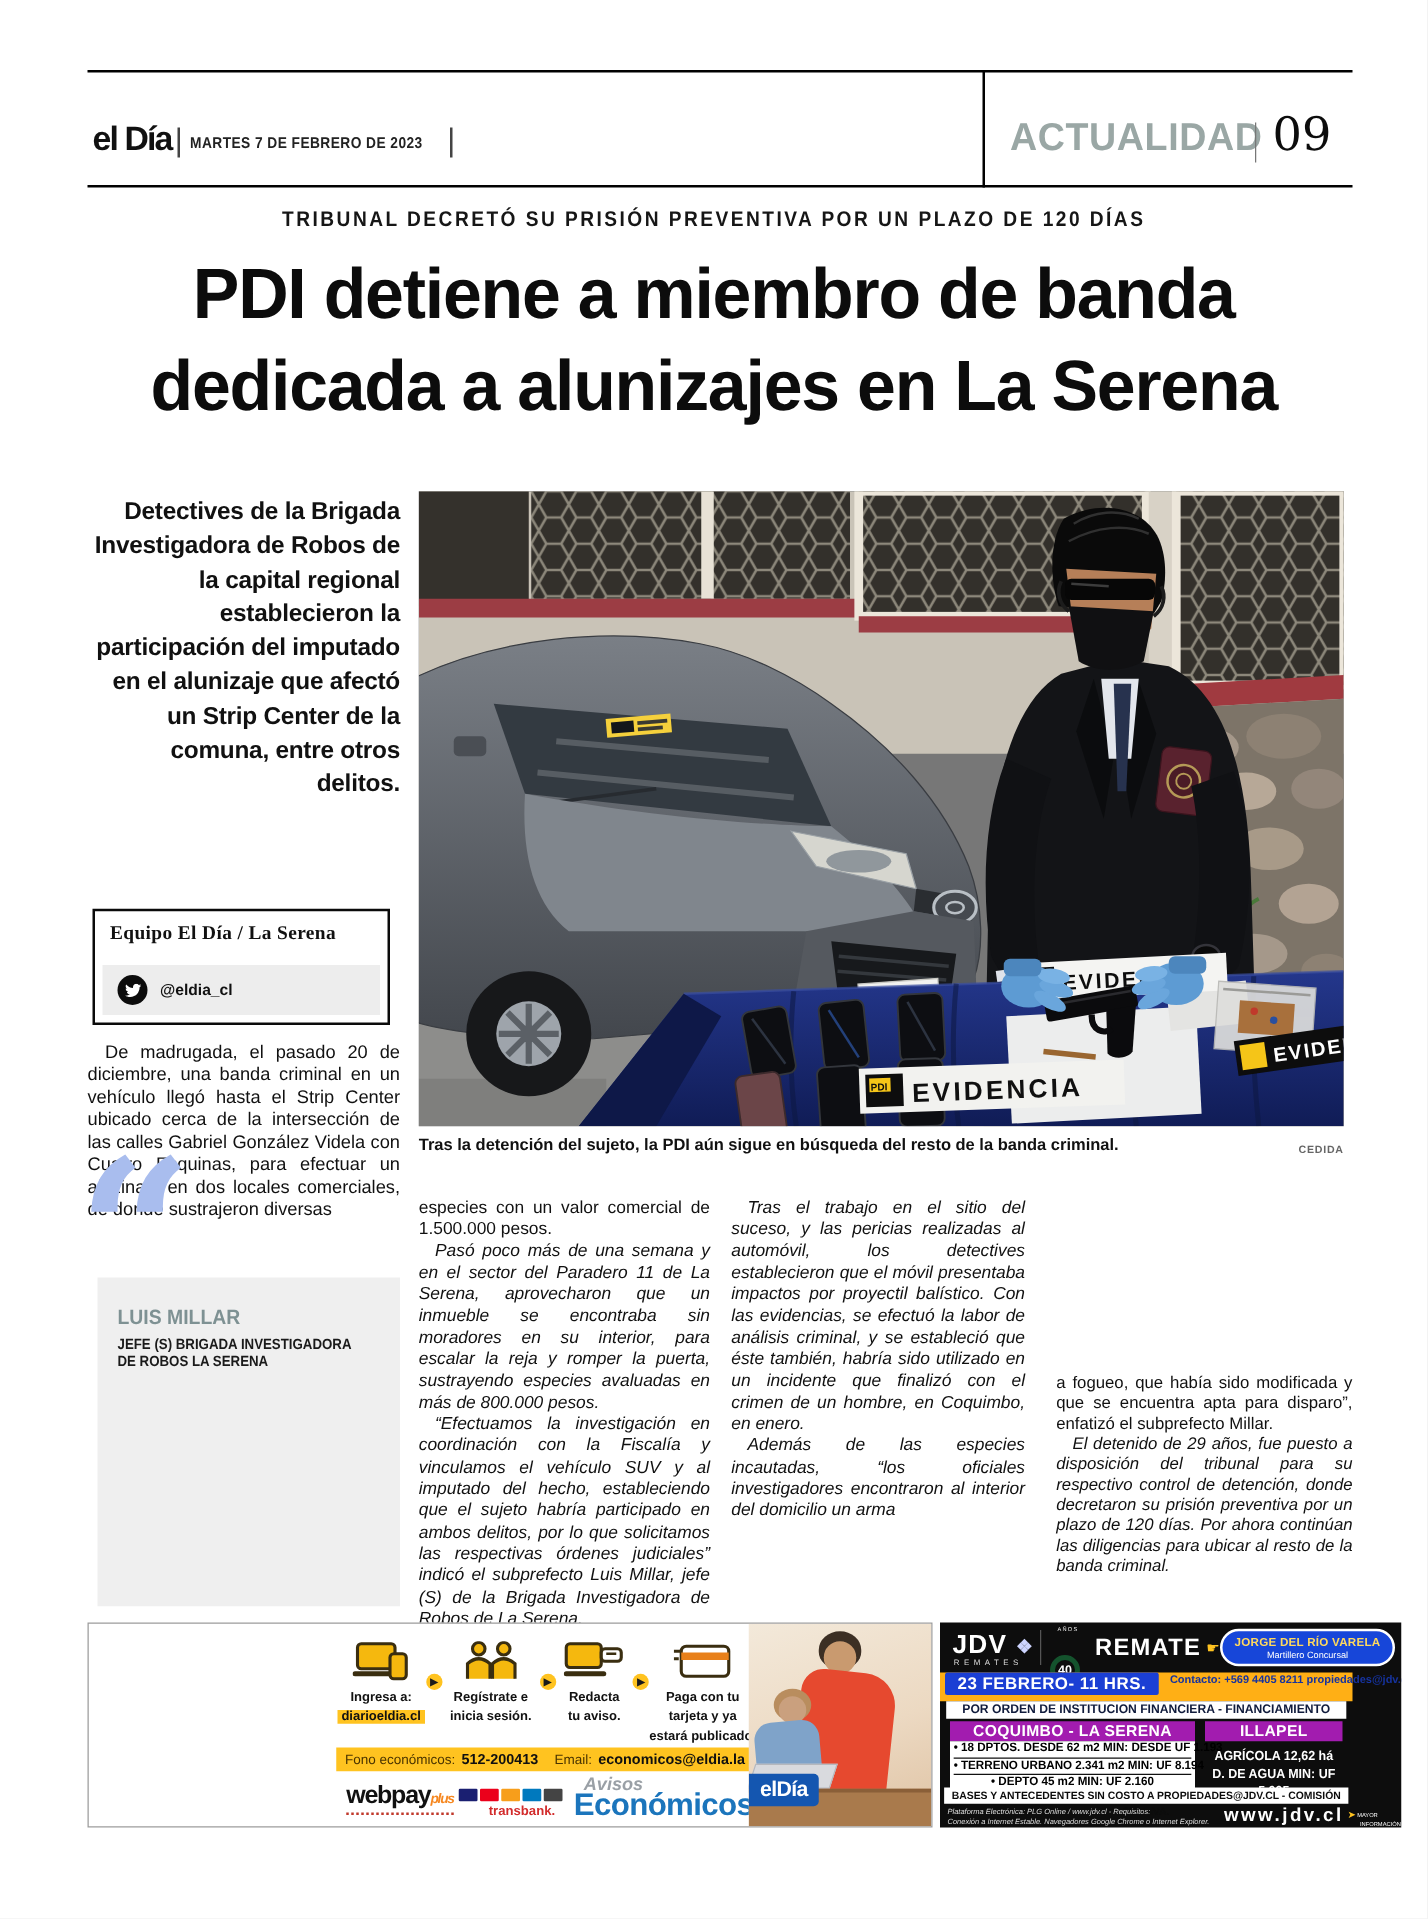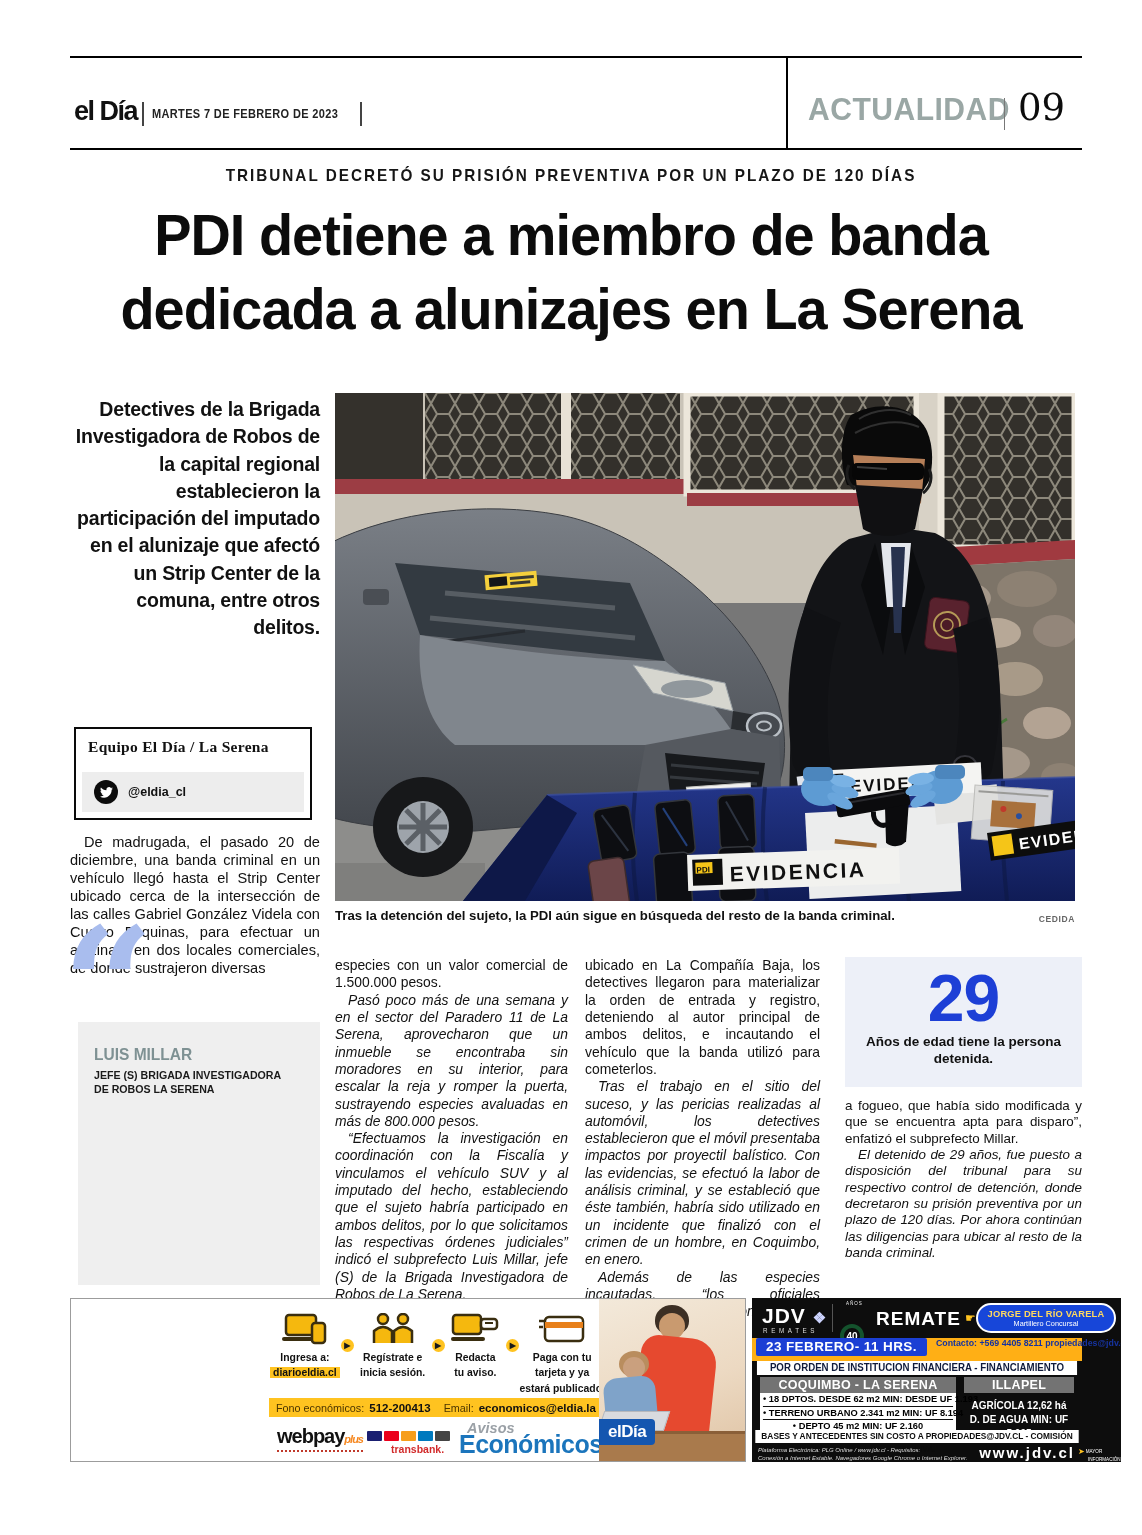--- a/index.html
+++ b/index.html
@@ -112,21 +112,21 @@
   .jr-btn-name{font-size:9.3px;font-weight:900;color:#ffd95e;margin-top:4px;letter-spacing:.2px;}
   .jr-btn-role{font-size:7.3px;color:#fff;}
   .jr-yellow{position:absolute;left:0;top:40px;width:330px;height:23px;background:#ffaf15;display:flex;align-items:flex-start;}
   .jr-date{margin-left:4px;background:#1b3fd4;color:#fff;font-weight:900;font-size:13.5px;padding:1px 10px 2px;
            letter-spacing:.4px;border-radius:2px;white-space:nowrap;}
   .jr-contact{margin-left:9px;color:#16339f;font-weight:800;font-size:8.8px;white-space:nowrap;}
   .jr-order{position:absolute;left:0;top:63px;width:330px;height:14px;background:#fff;color:#101b3c;font-weight:900;
             font-size:10px;text-align:center;line-height:14px;transform:scaleX(.97);}
   .jr-z1{position:absolute;left:8px;top:79px;width:196px;}
   .jr-z2{position:absolute;left:212px;top:79px;width:110px;}
-  .jr-zhdr{background:#737373;color:#fff;font-weight:900;font-size:12.5px;text-align:center;height:16px;line-height:16px;letter-spacing:.3px;}
+  .jr-zhdr{background:#a21caf;color:#fff;font-weight:900;font-size:12.5px;text-align:center;height:16px;line-height:16px;letter-spacing:.3px;}
   .jr-items{background:#fff;color:#000;}
   .jr-item{font-size:9.6px;font-weight:900;text-align:center;border-bottom:1.6px solid #111;line-height:12.6px;
            transform:scaleX(.97);white-space:nowrap;}
   .jr-z2txt{color:#fff;font-weight:900;font-size:10.5px;text-align:center;line-height:1.35;margin-top:5px;transform:scaleX(.95);}
   .jr-bases{position:absolute;left:0;top:132px;width:330px;height:13px;background:#fff;color:#0c0c0c;font-weight:900;
             font-size:8.5px;text-align:center;line-height:13px;transform:scaleX(.98);}
   .jr-fine{position:absolute;left:6px;top:148px;font-size:6px;font-style:italic;color:#ddd;line-height:1.35;}
   .jr-url{position:absolute;right:46px;top:146px;font-size:15px;font-weight:900;letter-spacing:2px;}
   .jr-info{position:absolute;right:3px;top:149px;width:40px;font-size:4.6px;color:#fff;line-height:1.25;}
   .jr-info .ic{color:#ffc320;font-size:8px;vertical-align:middle;margin-right:1px;}
@@ -391,29 +391,24 @@
     <div class="quote-role">JEFE (S) BRIGADA INVESTIGADORA DE ROBOS LA SERENA</div>
   </div>
 
   <div class="bodycol colB">
     <p>especies con un valor comercial de 1.500.000 pesos.</p>
     <p class="ind">Pasó poco más de una semana y en el sector del Paradero 11 de La Serena, aprovecharon que un inmueble se encontraba sin moradores en su interior, para escalar la reja y romper la puerta, sustrayendo especies avaluadas en más de 800.000 pesos.</p>
     <p class="ind">“Efectuamos la investigación en coordinación con la Fiscalía y vinculamos el vehículo SUV y al imputado del hecho, estableciendo que el sujeto habría participado en ambos delitos, por lo que solicitamos las respectivas órdenes judiciales” indicó el subprefecto Luis Millar, jefe (S) de la Brigada Investigadora de Robos de La Serena.</p>
     <p class="ind">Es así como, hasta un domicilio</p>
   </div>
   <div class="bodycol colC">
-    <p>ubicado en La Compañía Baja, los detectives llegaron para materializar la orden de entrada y registro, deteniendo al autor principal de ambos delitos, e incautando el vehículo que la banda utilizó para cometerlos.</p>
     <p class="ind">Tras el trabajo en el sitio del suceso, y las pericias realizadas al automóvil, los detectives establecieron que el móvil presentaba impactos por proyectil balístico. Con las evidencias, se efectuó la labor de análisis criminal, y se estableció que éste también, habría sido utilizado en un incidente que finalizó con el crimen de un hombre, en Coquimbo, en enero.</p>
     <p class="ind">Además de las especies incautadas, “los oficiales investigadores encontraron al interior del domicilio un arma</p>
   </div>
 
-  <div class="stat">
-    <div class="stat-num">29</div>
-    <div class="stat-cap">Años de edad tiene la persona detenida.</div>
-  </div>
 
   <div class="bodycol colD">
     <p>a fogueo, que había sido modificada y que se encuentra apta para disparo”, enfatizó el subprefecto Millar.</p>
     <p class="ind">El detenido de 29 años, fue puesto a disposición del tribunal para su respectivo control de detención, donde decretaron su prisión preventiva por un plazo de 120 días. Por ahora continúan las diligencias para ubicar al resto de la banda criminal.</p>
   </div>
 
   <div class="ad-left">
 
     <div class="al-steps">
       <div class="step" style="width:72px;">

